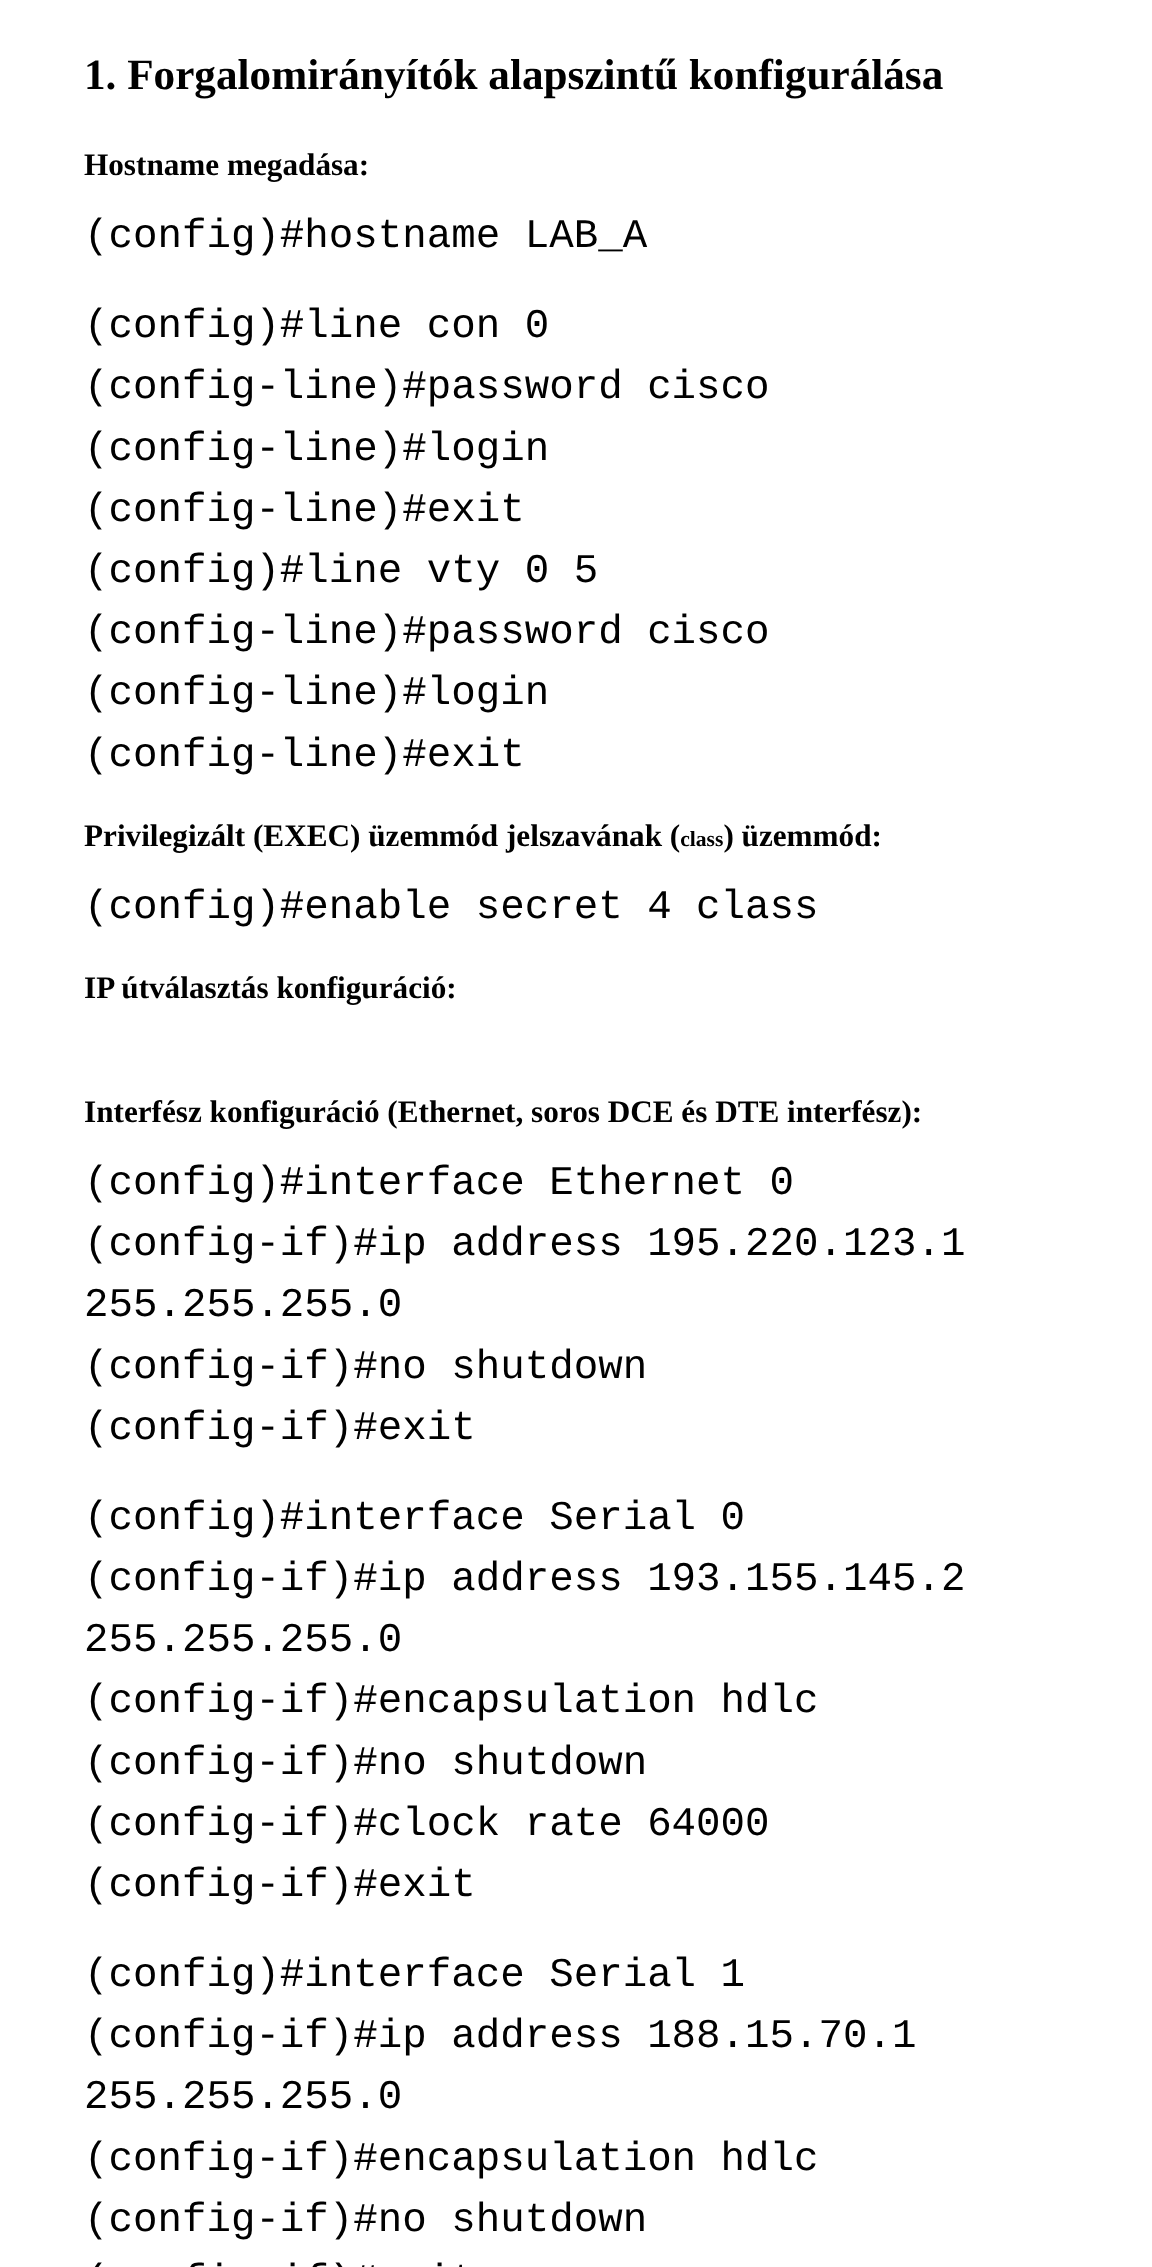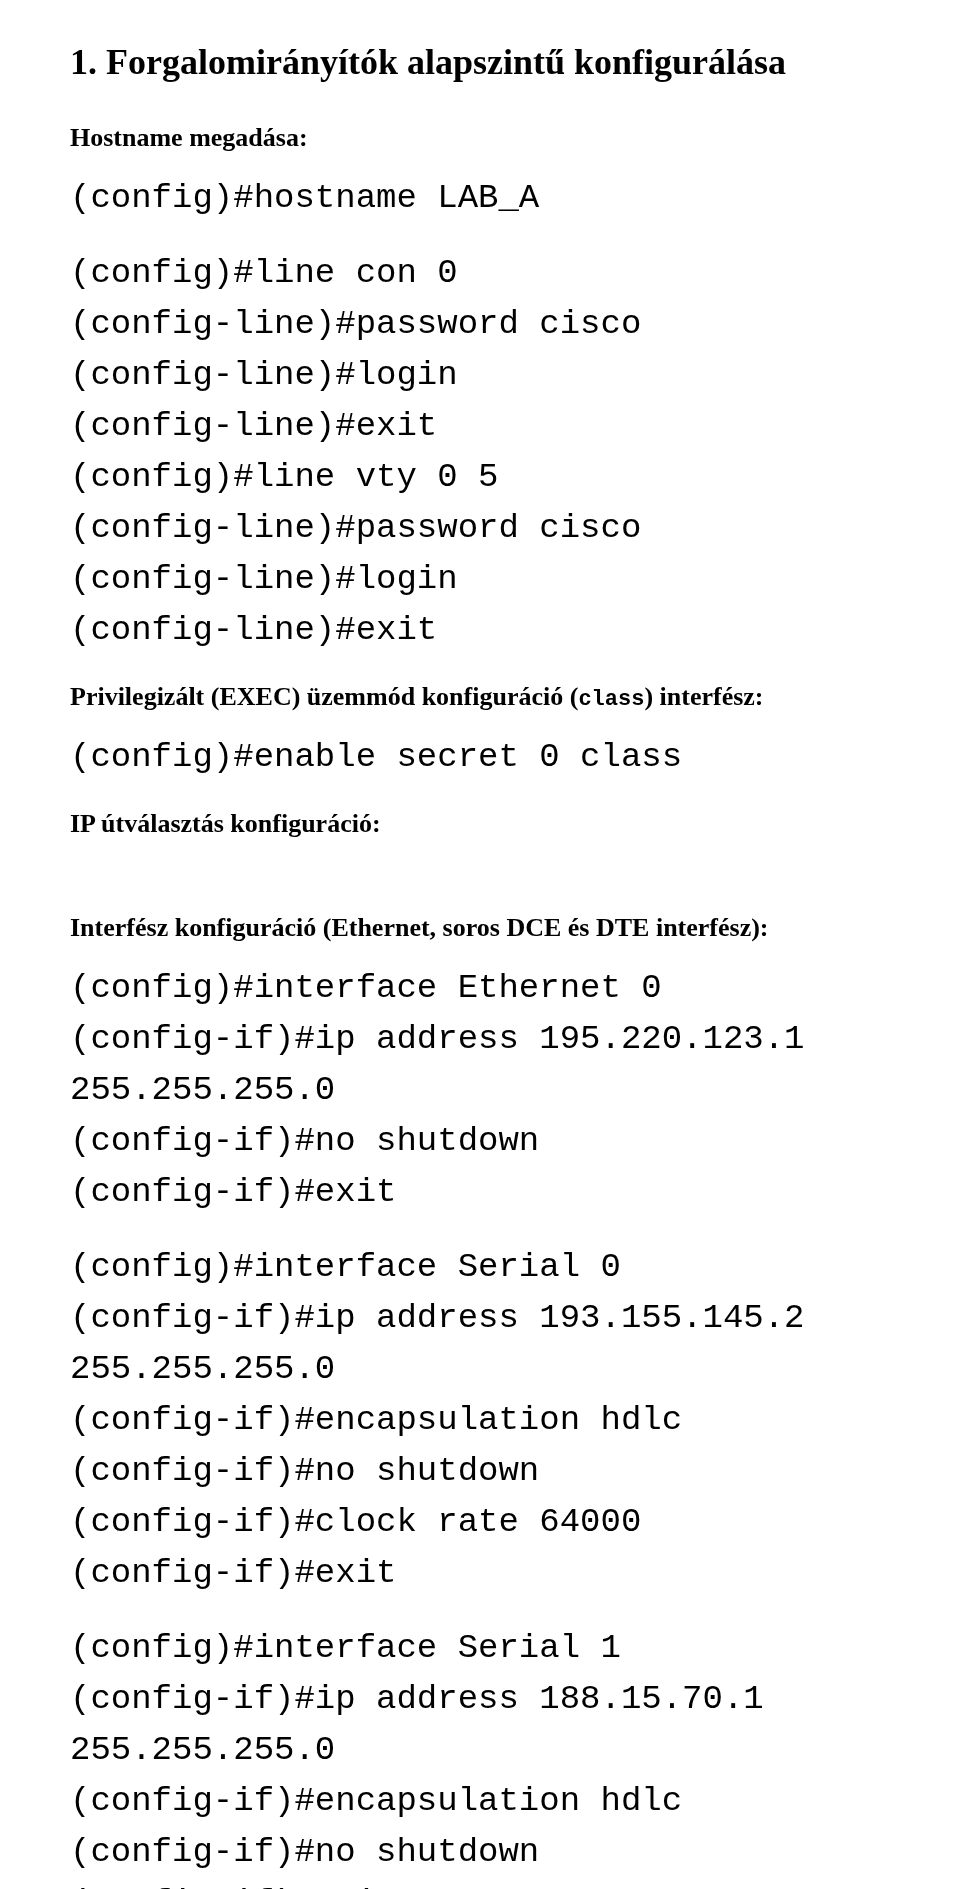--- a/index.html
+++ b/index.html
@@ -24,23 +24,23 @@
     line-height: 1.25;
   }
   .heading {
     font-family: "Times New Roman", Times, serif;
     font-size: 26px;
     font-weight: bold;
     margin: 16px 0 18px 0;
     line-height: 1.3;
   }
   .heading .mono-inline {
-    font-family: Liberation Mono, monospace;
+    font-family: Liberation Serif, serif;
     font-weight: bold;
-    font-size: 22px;
+    font-size: 18px;
   }
   .mono {
     font-family: "Courier New", Courier, monospace;
     font-size: 34px;
     line-height: 1.5;
     white-space: pre-wrap;
     margin: 0 0 24px 0;
   }
   .spacer-lg {
     height: 36px;
@@ -68,23 +68,23 @@
   <div class="mono">(config)#line con 0
 (config-line)#password cisco
 (config-line)#login
 (config-line)#exit
 (config)#line vty 0 5
 (config-line)#password cisco
 (config-line)#login
 (config-line)#exit</div>
 
   <div class="heading">
-    <span>Privilegizált (EXEC) üzemmód konfiguráció (</span><span class="mono-inline">class</span><span>) interfész:</span>
+    <span>Privilegizált (EXEC) üzemmód jelszavának (</span><span class="mono-inline">class</span><span>) üzemmód:</span>
   </div>
-  <div class="mono">(config)#enable secret 0 class</div>
+  <div class="mono">(config)#enable secret 4 class</div>
 
   <div class="heading">IP útválasztás konfiguráció:</div>
 
   <div class="spacer-lg"></div>
 
   <div class="heading">Interfész konfiguráció (Ethernet, soros DCE és DTE interfész):</div>
   <div class="mono">(config)#interface Ethernet 0
 (config-if)#ip address 195.220.123.1 255.255.255.0
 (config-if)#no shutdown
 (config-if)#exit</div>

